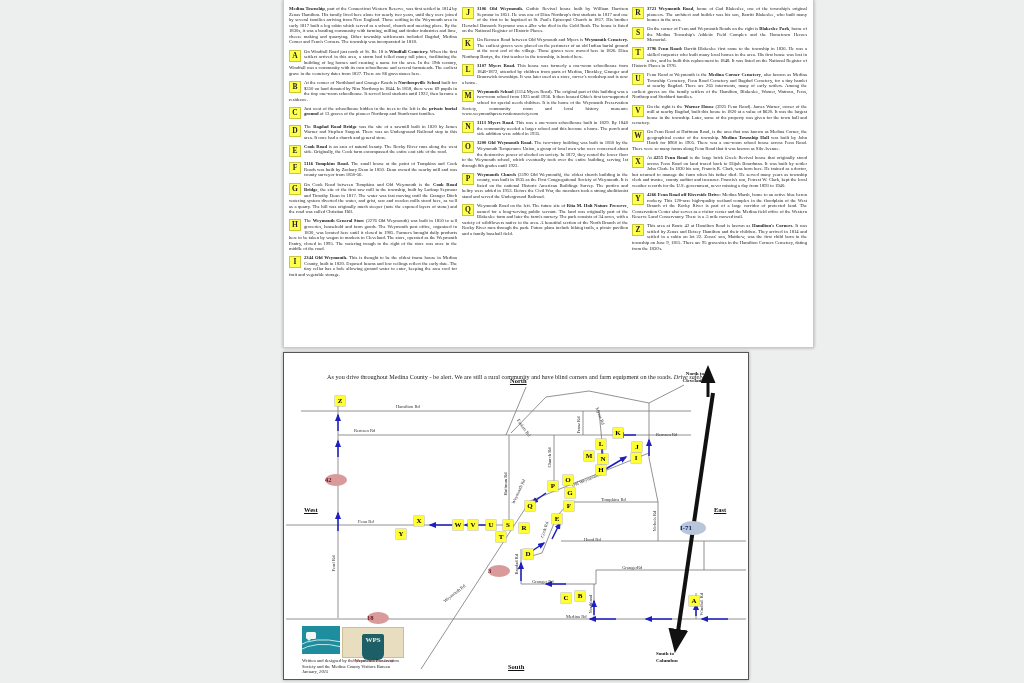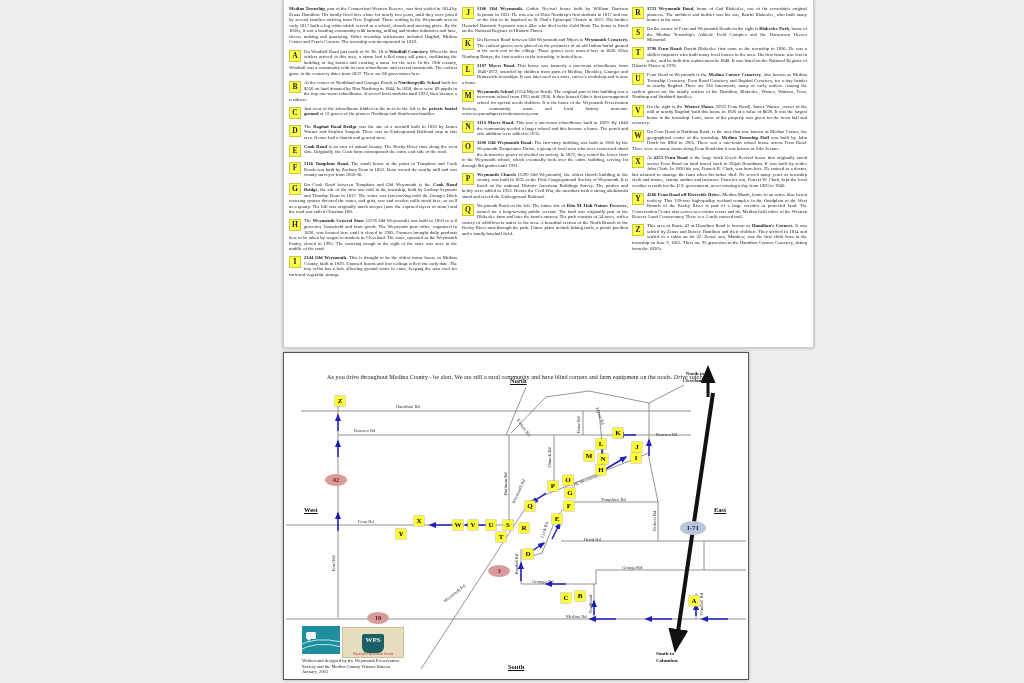--- a/index.html
+++ b/index.html
@@ -28,29 +28,29 @@
 
   
   #map-title{position:absolute;left:0;top:3px;width:100%;text-align:center;
     font-family:"Liberation Sans", sans-serif;font-weight:bold;font-size:14.5px;color:#111;}
   #map-subtitle{position:absolute;left:0;top:20px;width:100%;text-align:center;font-size:6.2px;color:#222;}
   #map-subtitle .em{font-style:italic;}
   #map-canvas{position:absolute;left:0;top:0;width:464px;height:326px;}
   .mlabel{position:absolute;font-size:4.6px;color:#333;white-space:nowrap;transform-origin:left center;}
   .marker{position:absolute;width:10px;height:10px;background:#ffff33;color:#000;
     font-weight:bold;font-size:7px;line-height:10px;text-align:center;box-shadow:0 0 0 .5px #b9b98a;}
-  .shield{position:absolute;border-radius:50%;font-weight:bold;text-align:center;font-family:"Liberation Serif",serif;}
+  .shield{position:absolute;border-radius:50%;font-weight:bold;font-family:"Liberation Serif",serif;}
   .shield.red{background:#d89a9a;color:#6b1414;width:22px;height:12px;font-size:6.5px;line-height:12px;}
   .shield.blue{background:#b9c6da;color:#15266b;width:26px;height:14px;font-size:7px;line-height:14px;}
   .compass{position:absolute;font-size:6.5px;font-weight:bold;text-decoration:underline;color:#111;}
   .dest{position:absolute;font-size:5px;font-weight:bold;line-height:1.3;color:#111;}
   #logo-mcvb{position:absolute;left:18px;top:273px;width:38px;height:28px;background:#1e8e9e;overflow:hidden;}
   #logo-wps{position:absolute;left:58px;top:274px;width:60px;height:29px;background:#e9ddbf;
     border:1px solid #cdbd96;text-align:center;}
-  #wps-shield{display:inline-block;margin-top:3px;width:22px;height:19px;background:#1d5f66;
+  #wps-shield{display:inline-block;margin-top:3px;width:22px;height:26px;background:#1d5f66;
     color:#f3efdf;font-size:7px;line-height:13px;font-weight:bold;border-radius:2px 2px 6px 6px;}
   #wps-caption{font-size:3.2px;font-style:italic;color:#a33;line-height:1;}
   #map-credit{position:absolute;left:18px;top:305px;font-size:4.6px;line-height:1.25;color:#222;}
   #map-credit .date{font-style:italic;}
 </style>
 </head>
 <body>
 
 <div class="page" id="page-text">
   <div class="col" id="col-1">

